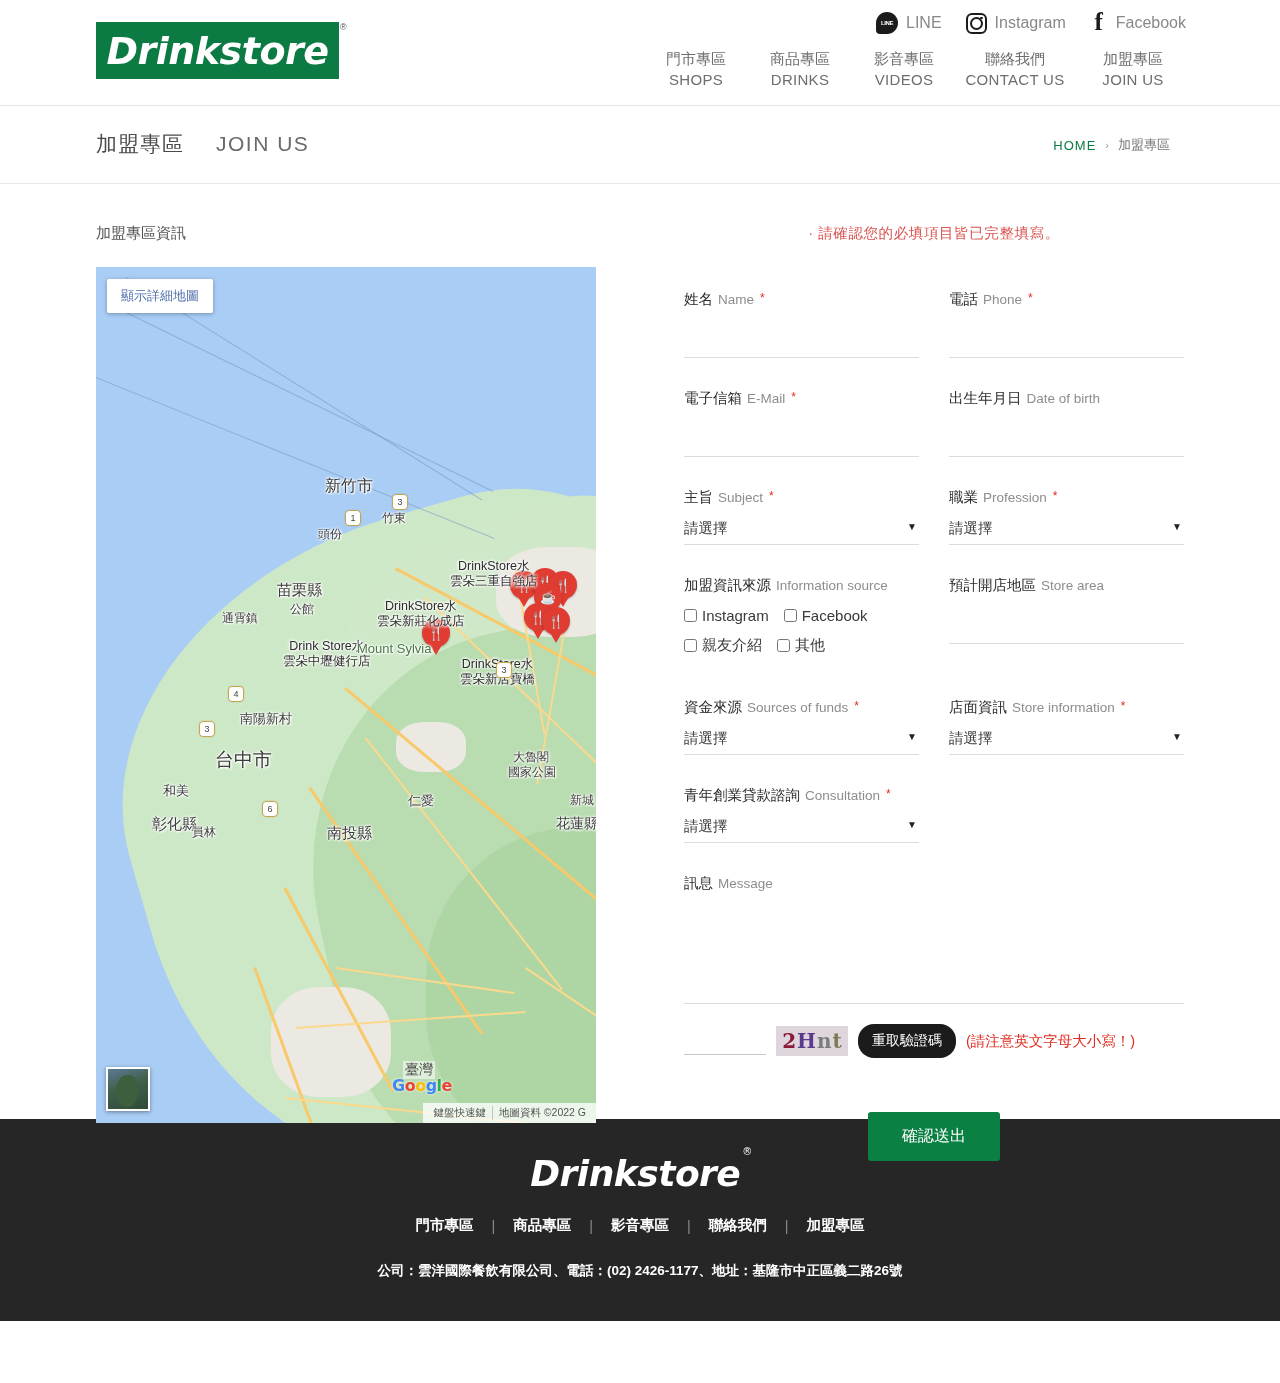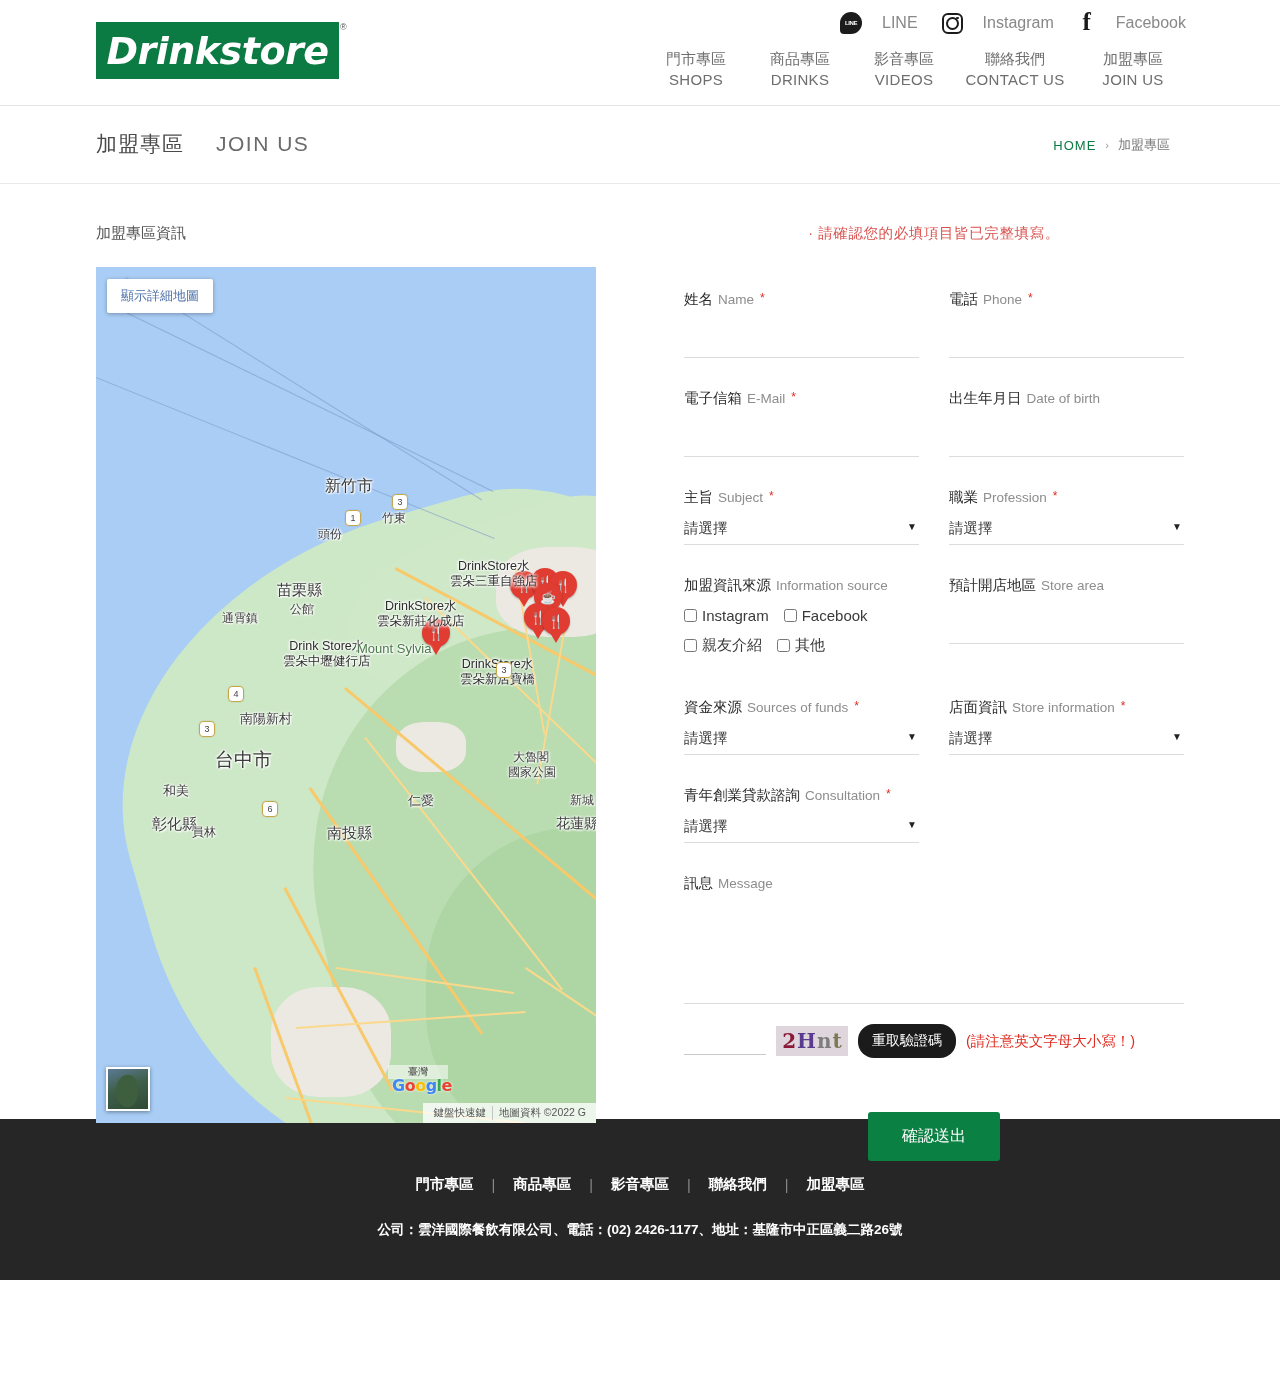--- a/index.html
+++ b/index.html
@@ -40,21 +40,21 @@
     position:absolute;
     left:340px; top:22px;
     font-size:9px; color:#555;
   }
 
   .social {
     position:absolute;
     right:94px; top:12px;
     display:flex; align-items:center; gap:24px;
   }
-  .social-item { display:flex; align-items:center; gap:20px; cursor:pointer; }
+  .social-item { display:flex; align-items:center; gap:8px; cursor:pointer; }
   .social-label { font-size:16px; color:#888; }
   .icon-line {
     width:22px; height:22px; border-radius:50% 50% 50% 4px;
     background:#1b1b1b; display:flex; align-items:center; justify-content:center;
   }
   .icon-line span { color:#fff; font-size:6px; font-weight:bold; letter-spacing:-0.4px; }
   .icon-ig {
     width:21px; height:21px; border:2px solid #1b1b1b; border-radius:6px;
     display:flex; align-items:center; justify-content:center; position:relative;
   }
@@ -228,23 +228,23 @@
   }
   .gmark {
     position:absolute; left:296px; bottom:28px;
     font-family:"DejaVu Sans", sans-serif;
     font-size:16px; font-weight:bold; letter-spacing:-0.5px;
     text-shadow:0 0 3px rgba(255,255,255,0.9);
   }
   .gmark .g1{color:#4285F4}.gmark .g2{color:#EA4335}.gmark .g3{color:#FBBC05}
   .gmark .g4{color:#4285F4}.gmark .g5{color:#34A853}.gmark .g6{color:#EA4335}
   .gmark-top {
-    position:absolute; left:292px; bottom:44px;
-    font-size:10px; color:#444; background:rgba(255,255,255,0.55);
-    padding:0 20px;
+    position:absolute; left:307px; bottom:44px;
+    font-size:14px; color:#444; background:rgba(255,255,255,0.55);
+    padding:0 2px;
   }
   .map-attrib {
     position:absolute; right:0; bottom:0;
     display:flex; align-items:center; gap:0;
     background:rgba(255,255,255,0.78);
     font-size:10.5px; color:#555;
     padding:3px 4px;
   }
   .map-attrib span { padding:0 6px; }
   .map-attrib .div { border-left:1px solid #c4c4c4; }
@@ -700,20 +700,23 @@
       </div>
     </div>
 
     <div class="submit-wrap">
       <button class="submit-btn">確認送出</button>
     </div>
   </div>
 </div>
 
 <div class="footer">
+  <div class="footer-logo">
+    <span>Drinkstore</span><sup>®</sup>
+  </div>
   <div class="footer-links">
     <a>門市專區</a>
       <span class="bar">|</span>
     <a>商品專區</a>
       <span class="bar">|</span>
     <a>影音專區</a>
       <span class="bar">|</span>
     <a>聯絡我們</a>
       <span class="bar">|</span>
     <a>加盟專區</a>

